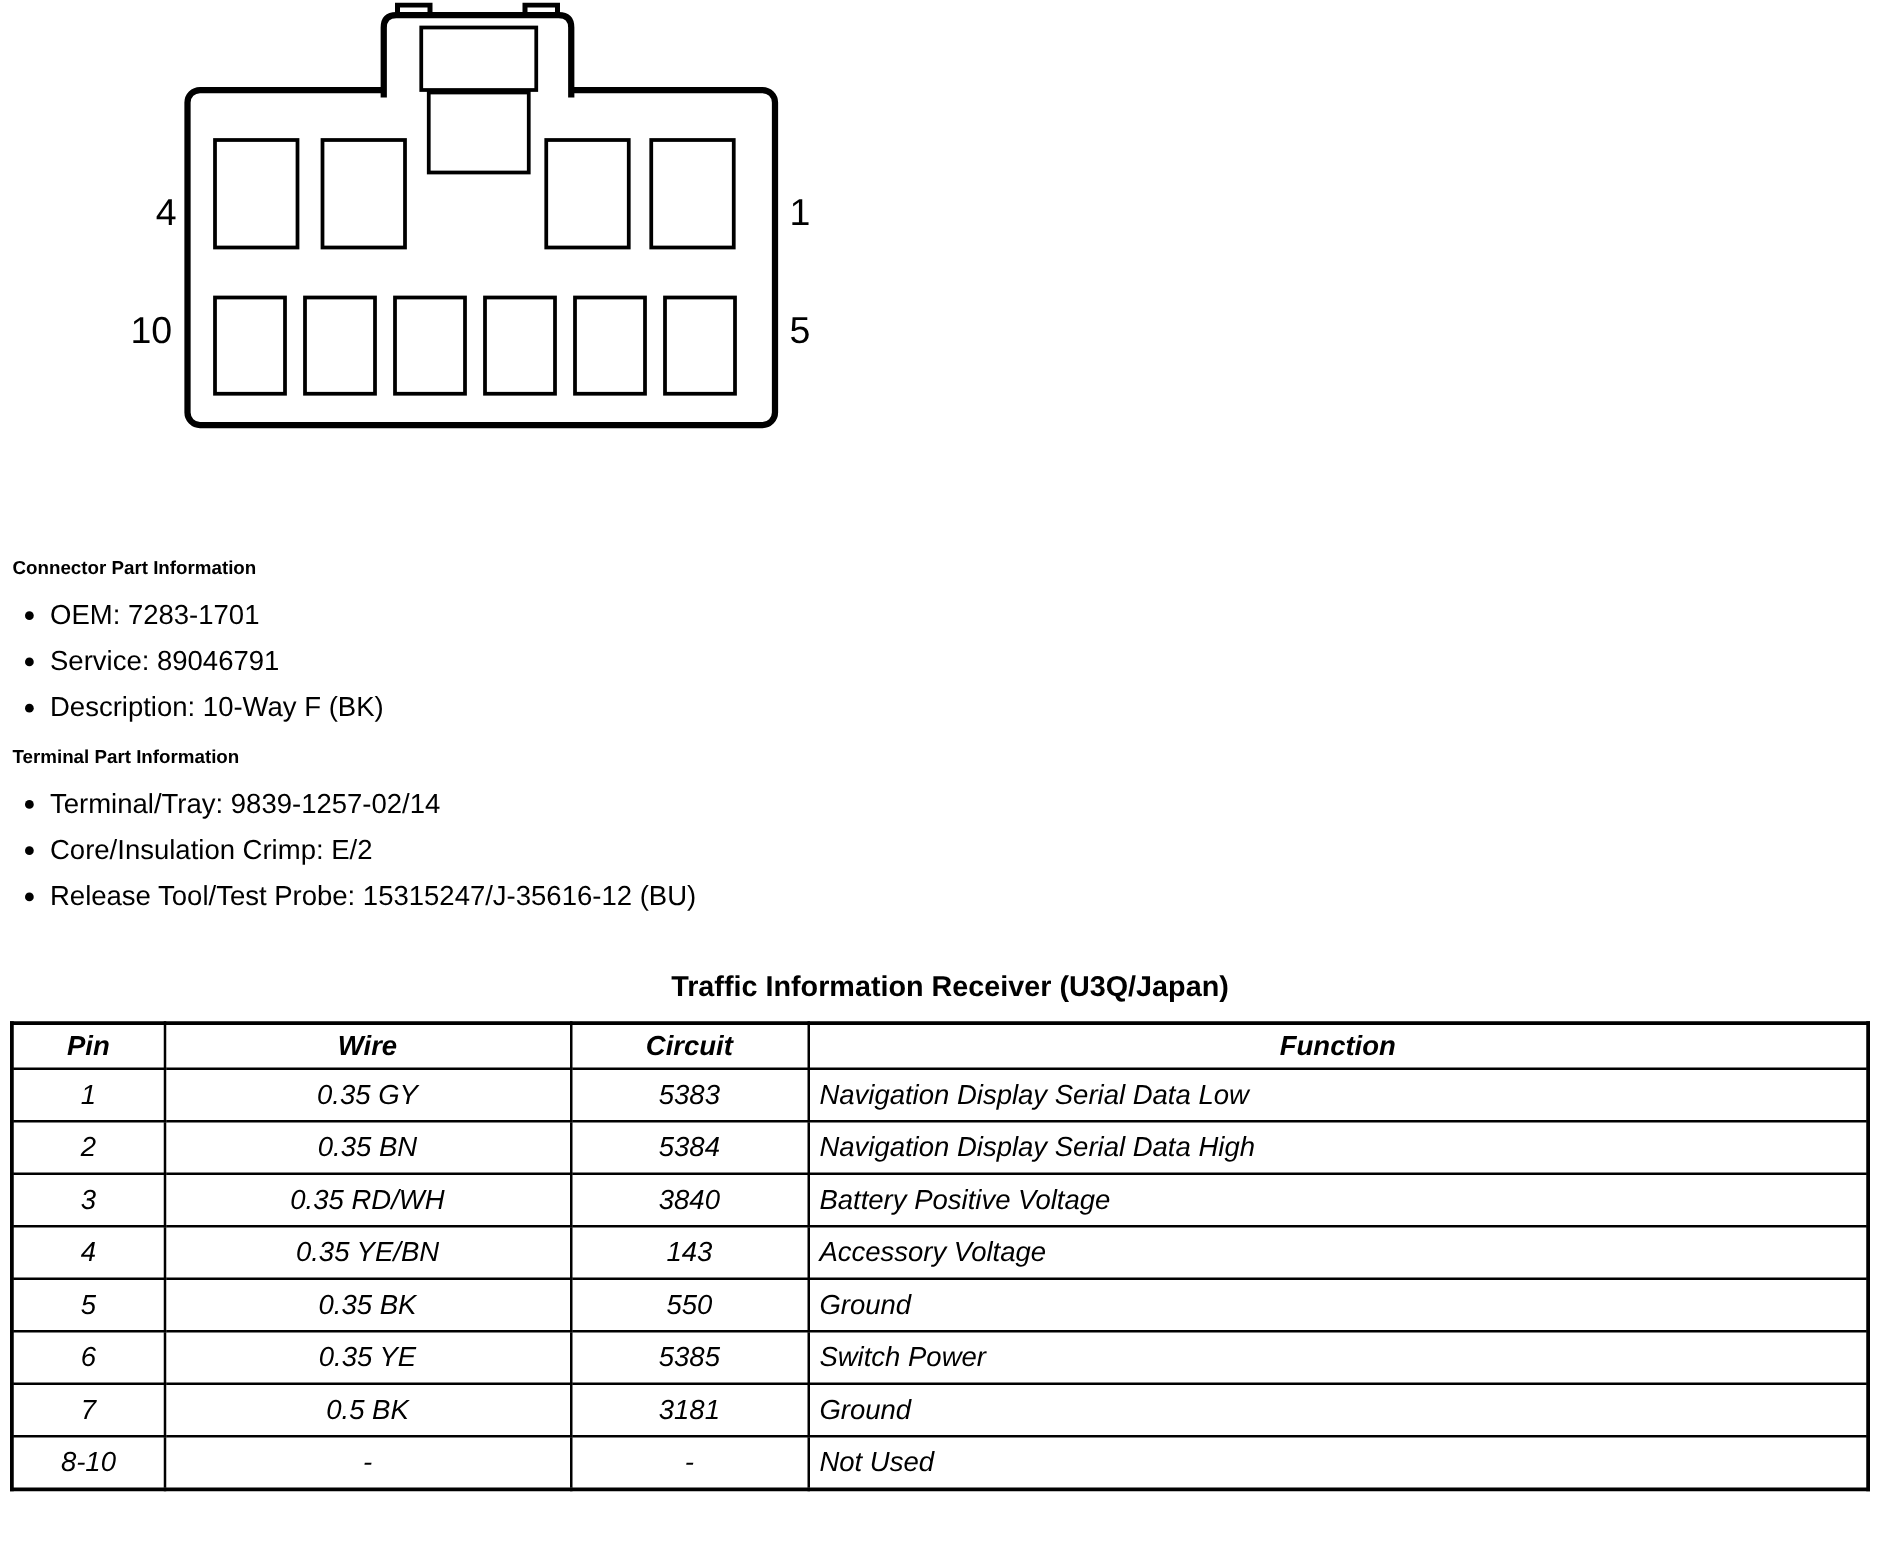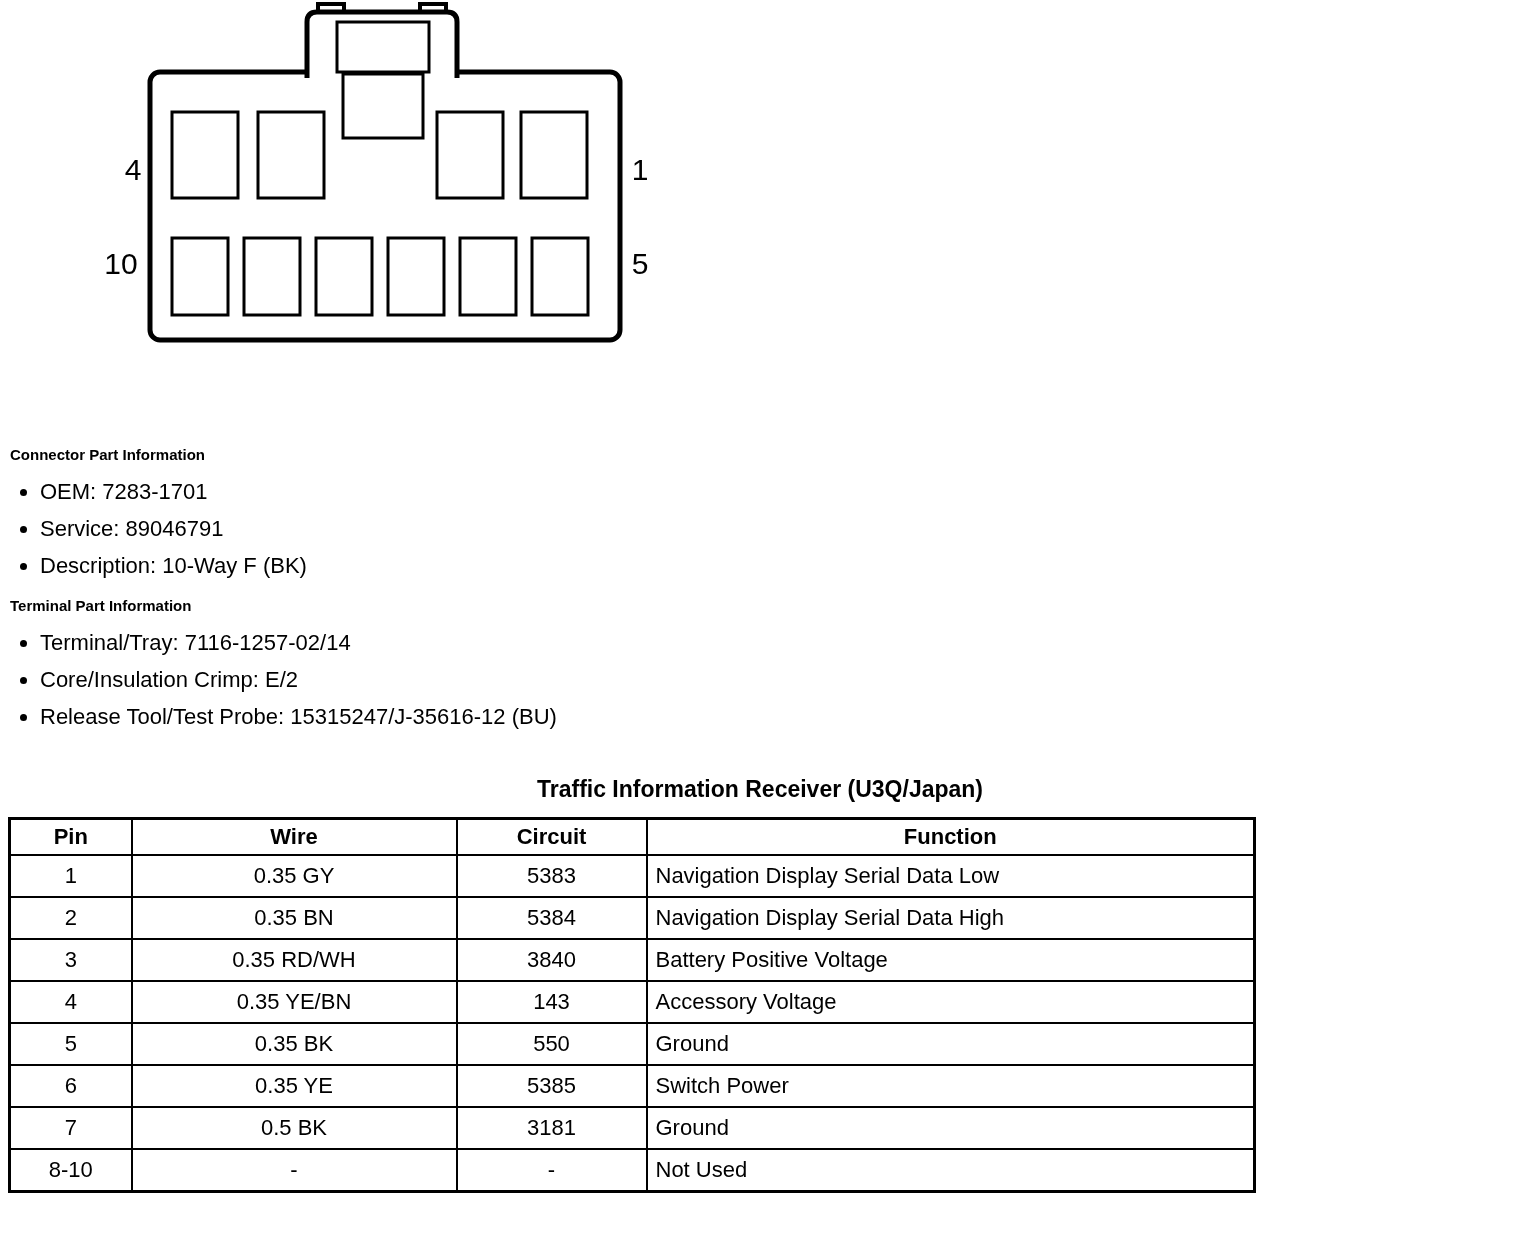--- a/index.html
+++ b/index.html
@@ -35,25 +35,26 @@
     font-size: 22px;
     margin-bottom: 11px;
   }
   .table-title {
     text-align: center;
     font-weight: bold;
     font-size: 23px;
     margin: 46px 0 14px 0;
   }
   table.pin-table {
-    width: 1248px;
+    width: 1488px;
     margin: 0 8px;
     border-collapse: collapse;
     border: 3px solid #000;
     table-layout: fixed;
+    font-style: italic;
   }
   table.pin-table th, table.pin-table td {
     border: 2px solid #000;
     font-size: 22px;
     padding: 0 6px;
   }
   table.pin-table th {
     height: 34px;
     font-weight: bold;
     text-align: center;
@@ -112,21 +113,21 @@
 
 <div class="section-heading heading-connector">Connector Part Information</div>
 <ul class="info-list">
   <li>OEM: 7283-1701</li>
   <li>Service: 89046791</li>
   <li>Description: 10-Way F (BK)</li>
 </ul>
 
 <div class="section-heading heading-terminal">Terminal Part Information</div>
 <ul class="info-list">
-  <li>Terminal/Tray: 7116-1257-02/14</li>
+  <li>Terminal/Tray: 9839-1257-02/14</li>
   <li>Core/Insulation Crimp: E/2</li>
   <li>Release Tool/Test Probe: 15315247/J-35616-12 (BU)</li>
 </ul>
 
 <div class="table-title">Traffic Information Receiver (U3Q/Japan)</div>
 
 <table class="pin-table">
   <colgroup>
     <col class="col-pin">
       <col class="col-wire">

